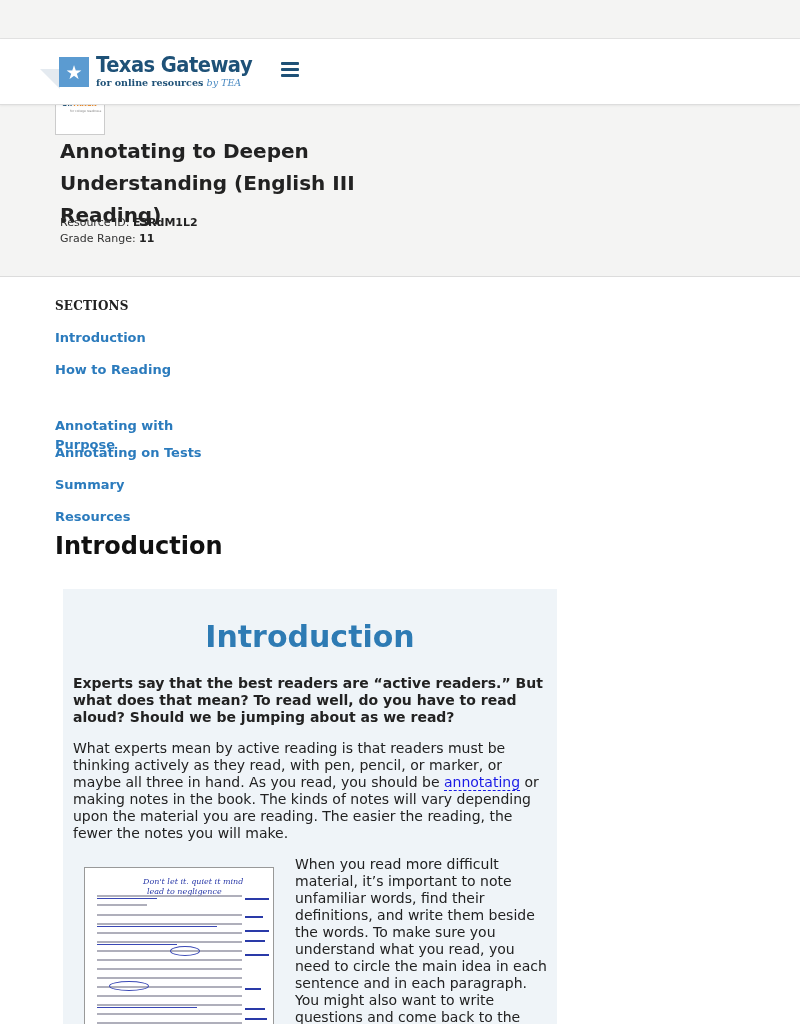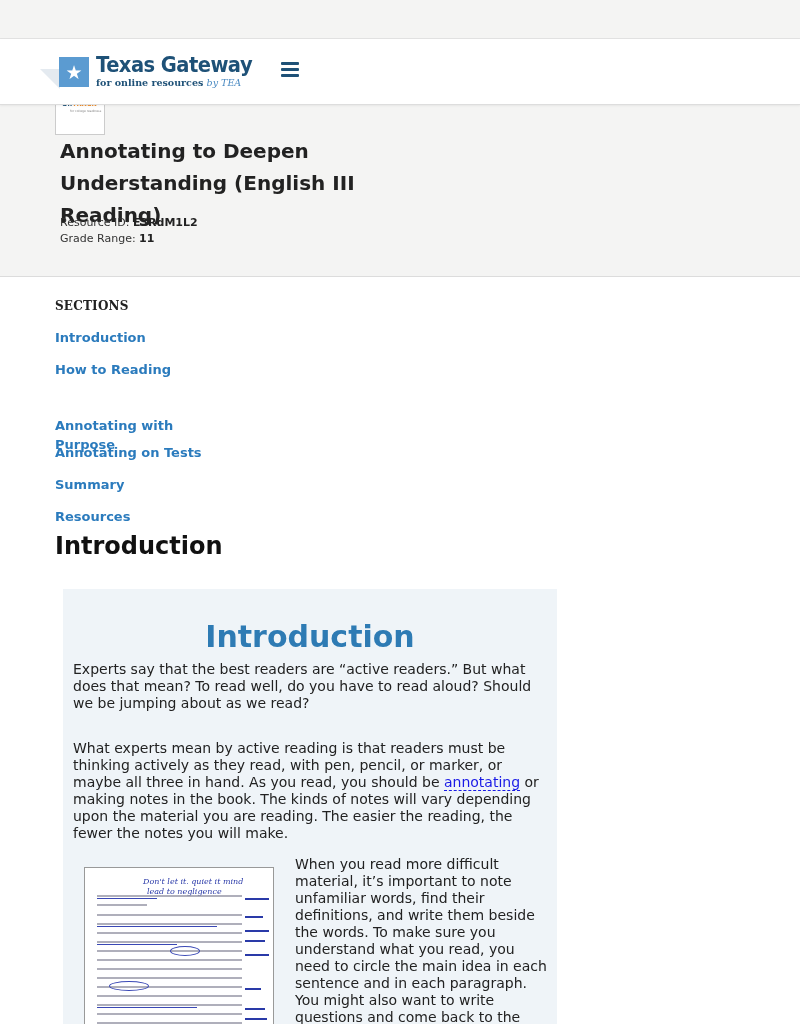--- a/index.html
+++ b/index.html
@@ -78,21 +78,21 @@
   <a class="nav-item" style="top:416px; width:135px;">Annotating with Purpose</a>
   <a class="nav-item" style="top:443px;">Annotating on Tests</a>
   <a class="nav-item" style="top:475px;">Summary</a>
   <a class="nav-item" style="top:507px;">Resources</a>
 </nav>
 
 <h2 class="section-h">Introduction</h2>
 
 <div class="card">
   <div class="card-title">Introduction</div>
-  <p class="para" style="top:72px;">Experts say that the best readers are “active readers.” But what does that mean? To read well, do you have to read aloud? Should we be jumping about as we read?</p>
+  <p class="para" style="top:86px;font-weight:bold;">Experts say that the best readers are “active readers.” But what does that mean? To read well, do you have to read aloud? Should we be jumping about as we read?</p>
   <p class="para" style="top:151px;"><span>What experts mean by active reading is that readers must be thinking actively as they read, with pen, pencil, or marker, or maybe all three in hand. As you read, you should be </span><a>annotating</a><span> or making notes in the book. The kinds of notes will vary depending upon the material you are reading. The easier the reading, the fewer the notes you will make.</span></p>
 
   <div class="scan" title="Annotated book page">
     <div class="ink" style="left:58px; top:3px; font-size:8px;">Don't let it. quiet it mind</div>
     <div class="ink" style="left:62px; top:13px; font-size:8px;">lead to negligence</div>
     <div class="line" style="top:27px; width:145px;"></div>
     <div class="uline" style="top:30px; width:60px;"></div>
     <div class="line" style="top:36px; width:50px;"></div>
     <div class="line" style="top:46px; width:145px;"></div>
     <div class="line" style="top:55px; width:145px;"></div>

